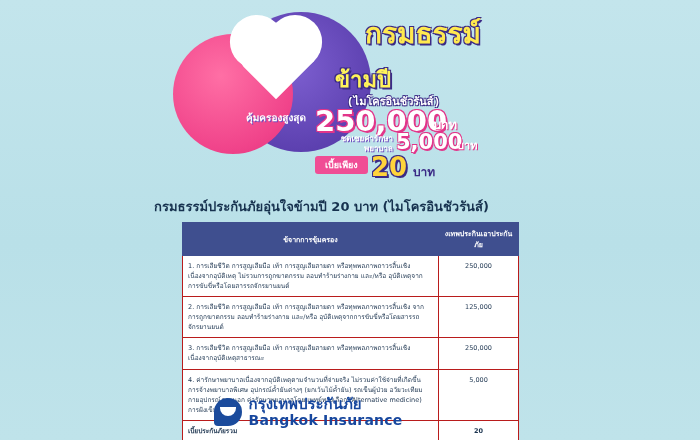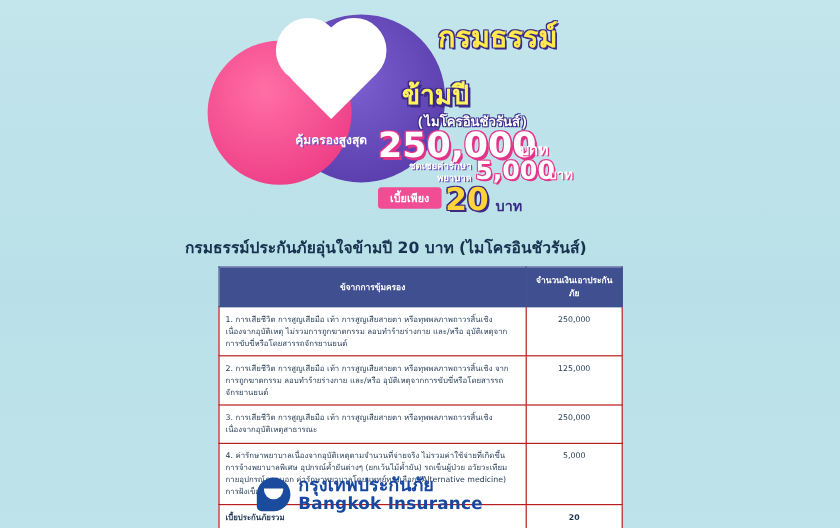--- a/index.html
+++ b/index.html
@@ -72,21 +72,21 @@
     font-size: 40px;
     font-weight: bold;
     color: #ffffff;
     text-shadow: 2px 2px 0 #3b2a86, -1px -1px 0 #3b2a86, 1px -1px 0 #3b2a86, -1px 1px 0 #3b2a86;
     letter-spacing: 1px;
     z-index: 4;
   }
   .txt-kromtham {
     position: absolute;
     left: 182px; top: 12px;
-    font-size: 24px;
+    font-size: 28px;
     font-weight: bold;
     color: #ffe94f;
     text-shadow: 1.5px 1.5px 0 #3b2a86, -1px -1px 0 #3b2a86, 1px -1px 0 #3b2a86, -1px 1px 0 #3b2a86;
     z-index: 4;
     line-height: 1.15;
     padding-left: 18px;
   }
   .txt-prakanpai {
     position: absolute;
     left: 182px; top: 36px;
@@ -337,21 +337,21 @@
 
   <div class="table-wrap">
     <table class="benefits">
       <colgroup>
         <col class="col-detail">
         <col class="col-amount">
       </colgroup>
       <thead>
         <tr>
           <th>ข้จากการขุ้มครอง</th>
-          <th>จำนวนเงินเอาประกันภัย</th>
+          <th>งเทพประกินเอาประกันภัย</th>
         </tr>
       </thead>
       <tbody>
         <tr>
           <td>1.  การเสียชีวิต การสูญเสียมือ เท้า การสูญเสียสายตา หรือทุพพลภาพถาวรสิ้นเชิง เนื่องจากอุบัติเหตุ ไม่รวมการถูกฆาตกรรม ลอบทำร้ายร่างกาย และ/หรือ อุบัติเหตุจากการขับขี่หรือโดยสารรถจักรยานยนต์</td>
           <td class="amount">250,000</td>
         </tr>
         <tr>
           <td>2.  การเสียชีวิต การสูญเสียมือ เท้า การสูญเสียสายตา หรือทุพพลภาพถาวรสิ้นเชิง จากการถูกฆาตกรรม ลอบทำร้ายร่างกาย และ/หรือ อุบัติเหตุจากการขับขี่หรือโดยสารรถจักรยานยนต์</td>
           <td class="amount">125,000</td>

